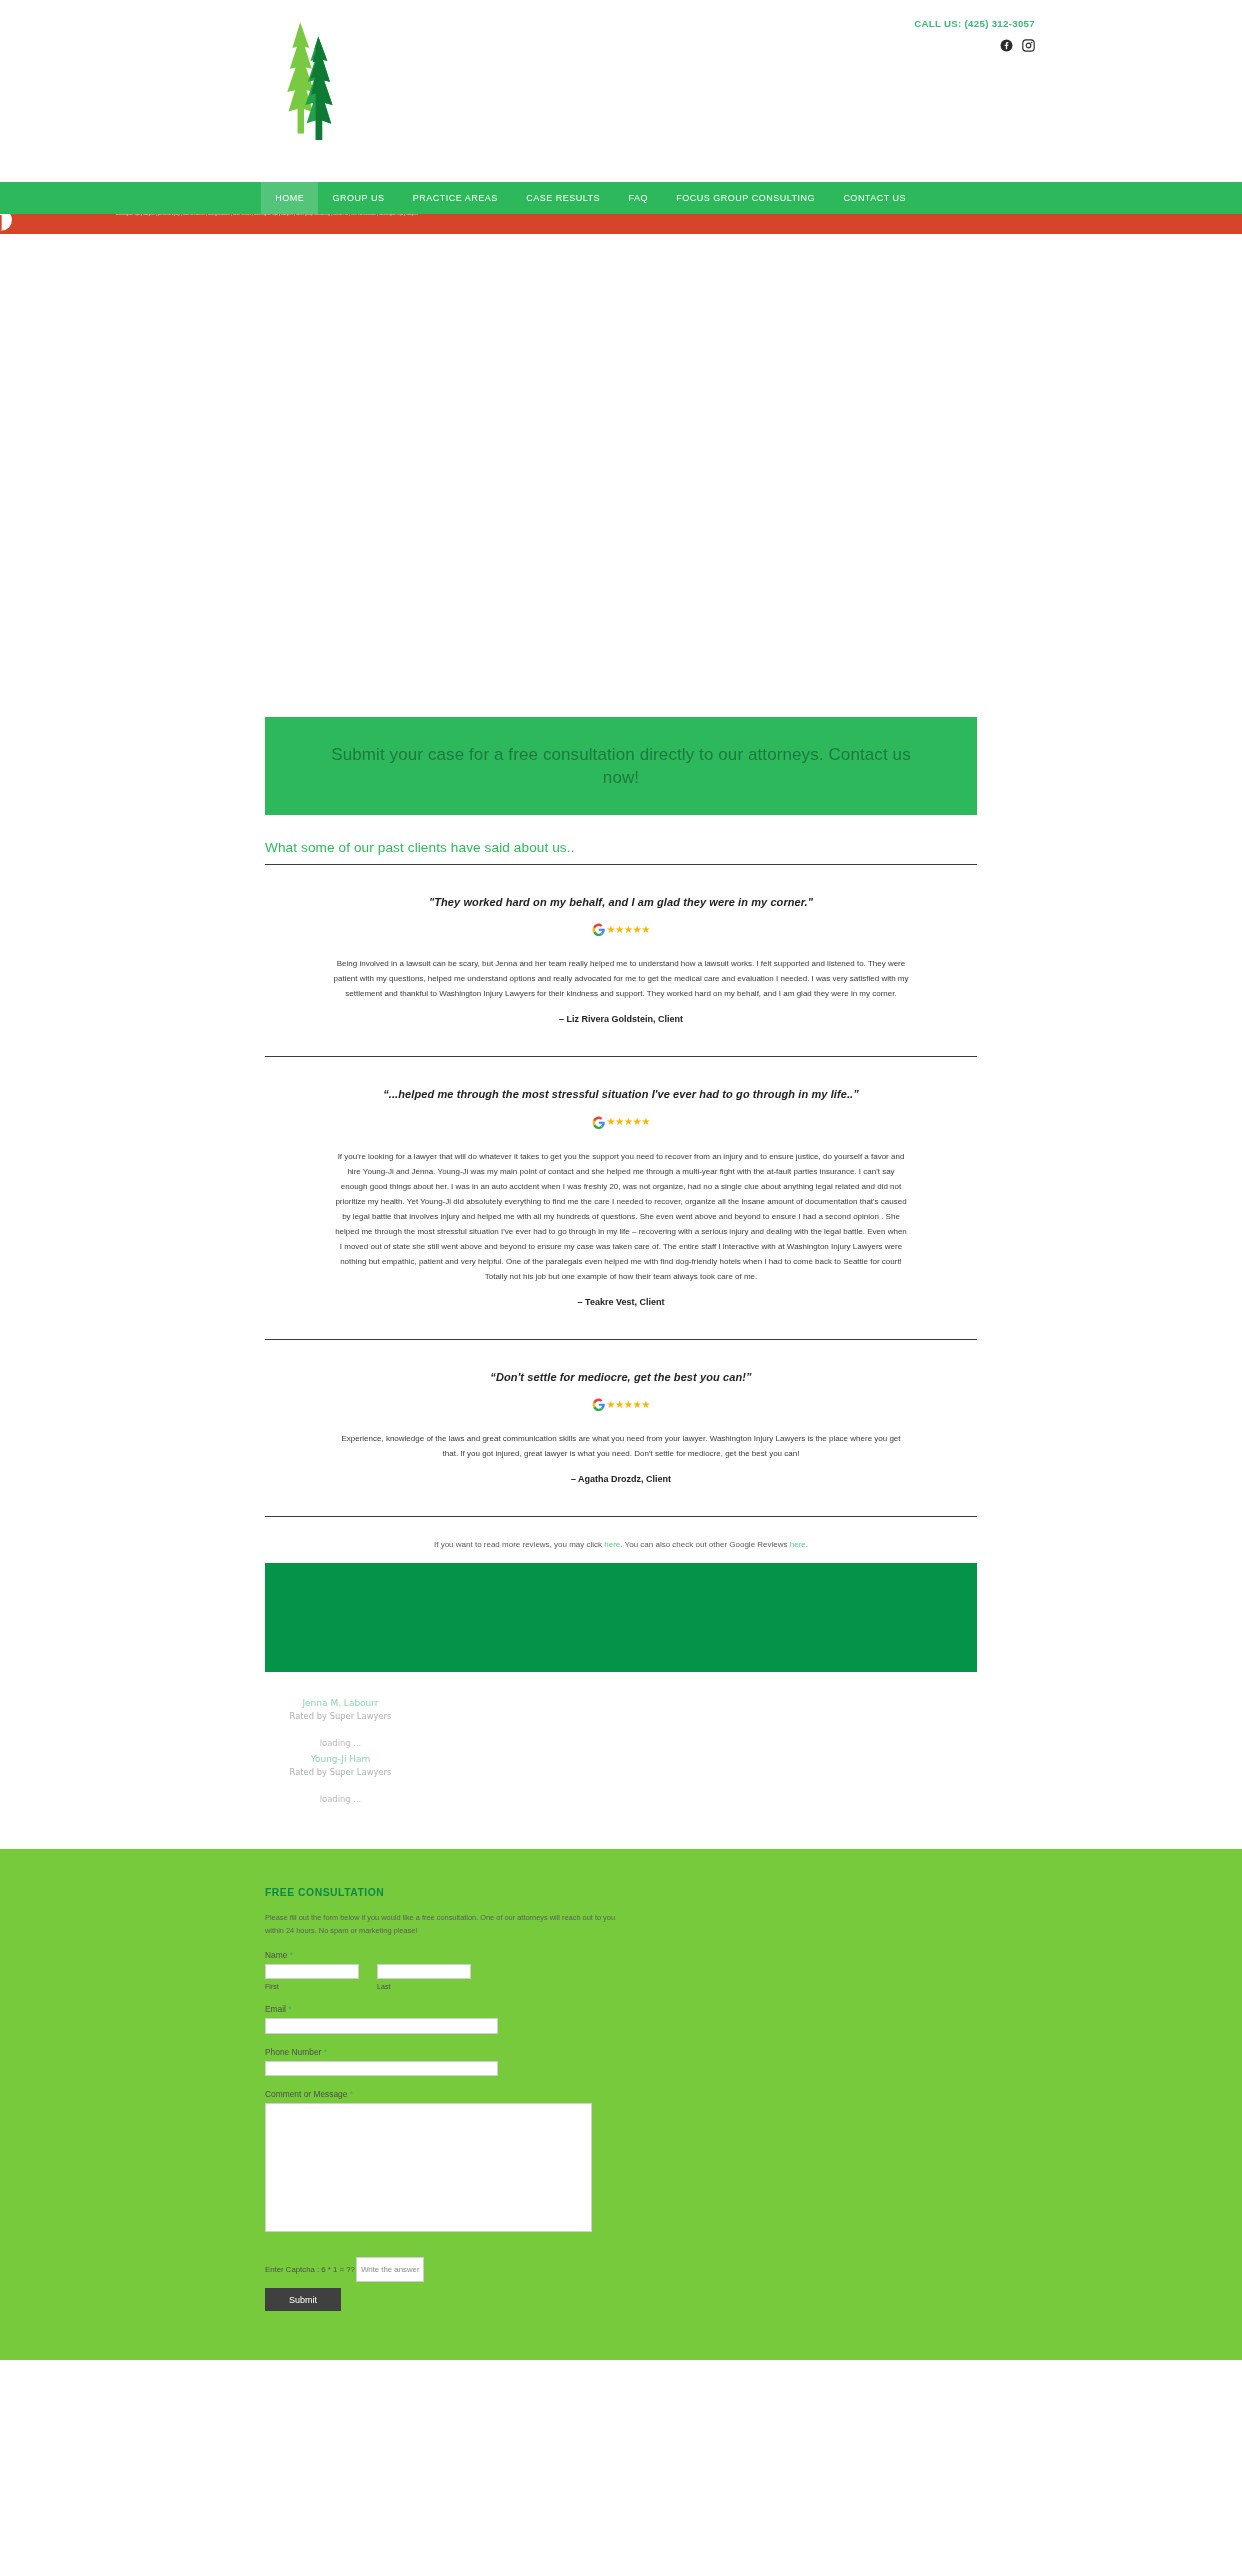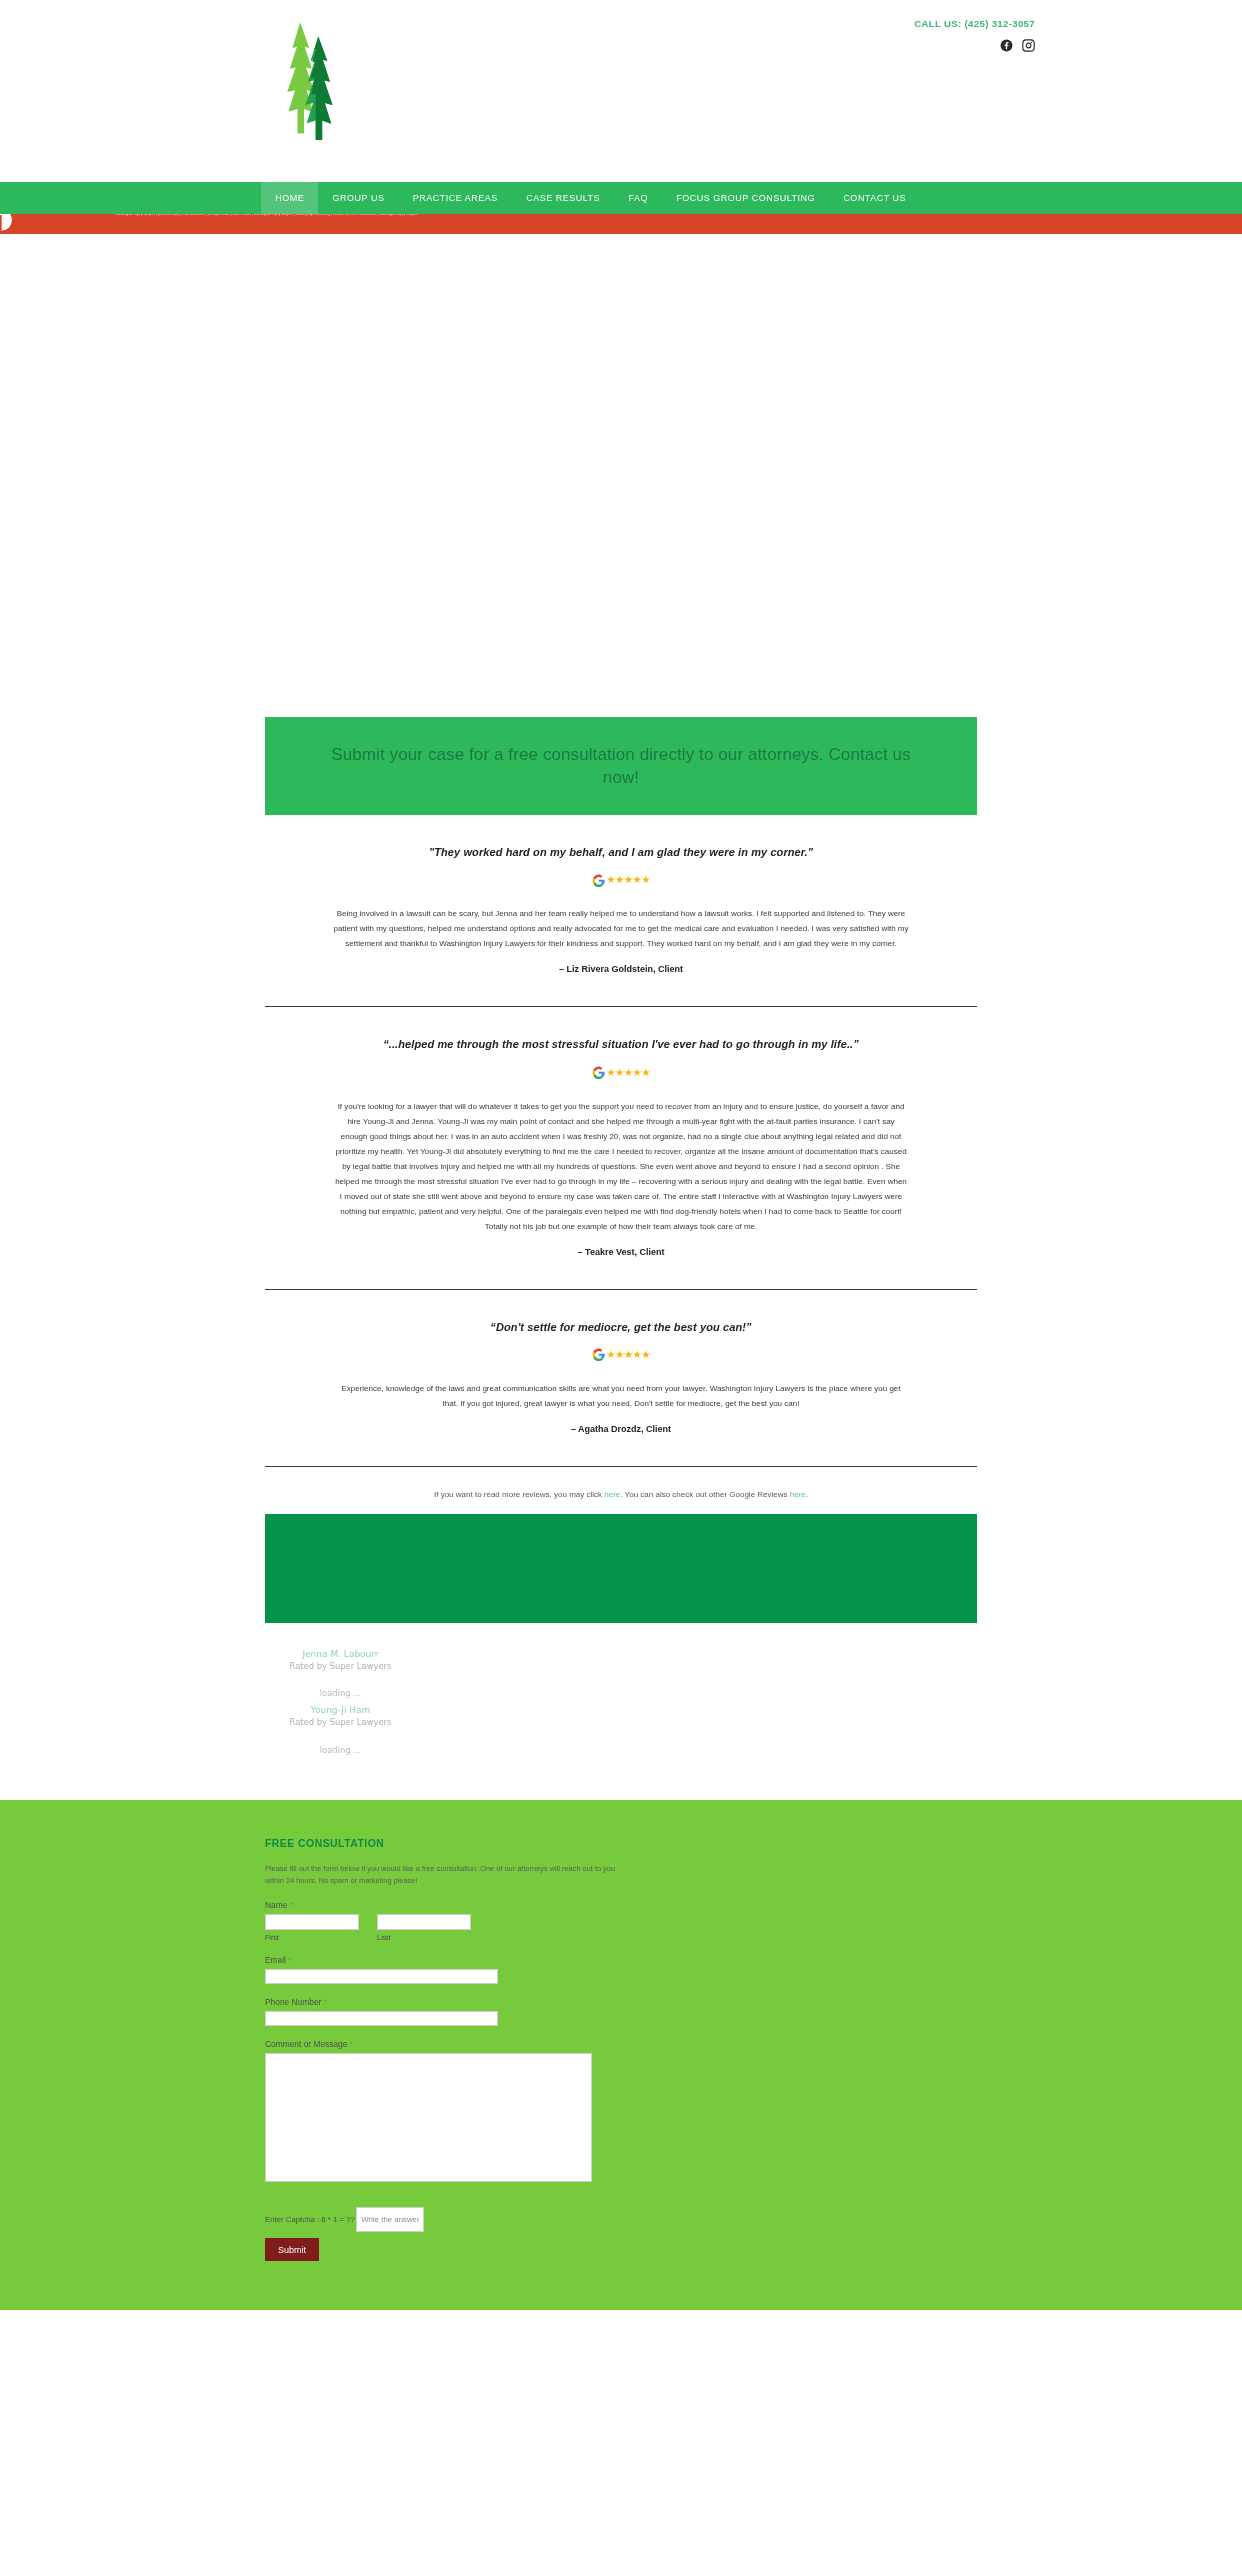--- a/index.html
+++ b/index.html
@@ -249,25 +249,25 @@
     width:68px;
     height:25px;
     font-size:7.8px;
     padding:1.3px 3.9px;
     font-family:"Liberation Sans", sans-serif;
     outline:none;
   }
   .captcha-in::placeholder { color:#8a8a8a; }
   .submit-btn {
     margin-top:6.5px;
-    background:#7f1d1d;
+    background:#404040;
     color:#ffffff;
     border:none;
     font-size:9px;
-    width:54px;
+    width:76px;
     height:23px;
     cursor:pointer;
     font-family:"Liberation Sans", sans-serif;
   }
 </style>
 </head>
 <body>
 
 <div class="header">
 
@@ -313,20 +313,21 @@
   </svg>
   <div class="ticker-text">washington injury lawyers  |  personal injury  |  auto accidents  |  wrongful death  |  case results  |  washington injury lawyers  |  focus group consulting  |  contact us  |  free consultation  |  washington injury lawyers</div>
 </div>
 
 <div class="media-blank"></div>
 
 <div class="wrap">
 
   <div class="cta">Submit your case for a free consultation directly to our attorneys. Contact us now!</div>
 
+  <div class="section-head">What some of our past clients have said about us..</div>
 
   <div class="tst">
     <div class="tst-quote">"They worked hard on my behalf, and I am glad they were in my corner."</div>
     <div class="g-rating">
       <svg class="g-logo" viewBox="0 0 48 48">
         <path fill="#4285F4" d="M45 24c0-1.6-.1-2.7-.4-4H24v7.5h12c-.2 2-1.6 5-4.5 7l6.9 5.3C42.4 36 45 30.6 45 24z"></path>
         <path fill="#34A853" d="M24 46c5.9 0 10.9-2 14.5-5.3l-6.9-5.3c-1.9 1.3-4.4 2.2-7.6 2.2-5.8 0-10.7-3.8-12.5-9.1l-7.2 5.5C7.9 41 15.4 46 24 46z"></path>
         <path fill="#FBBC05" d="M11.5 28.5c-.5-1.4-.8-2.9-.8-4.5s.3-3.1.7-4.5l-7.2-5.6C2.8 16.9 2 20.3 2 24s.8 7.1 2.3 10.1z"></path>
         <path fill="#EA4335" d="M24 10.8c3.3 0 5.5 1.4 6.8 2.6l5.9-5.8C33.1 4.2 29.1 2 24 2 15.4 2 7.9 7 4.3 13.9l7.2 5.6c1.8-5.3 6.7-8.7 12.5-8.7z"></path>
       </svg>

